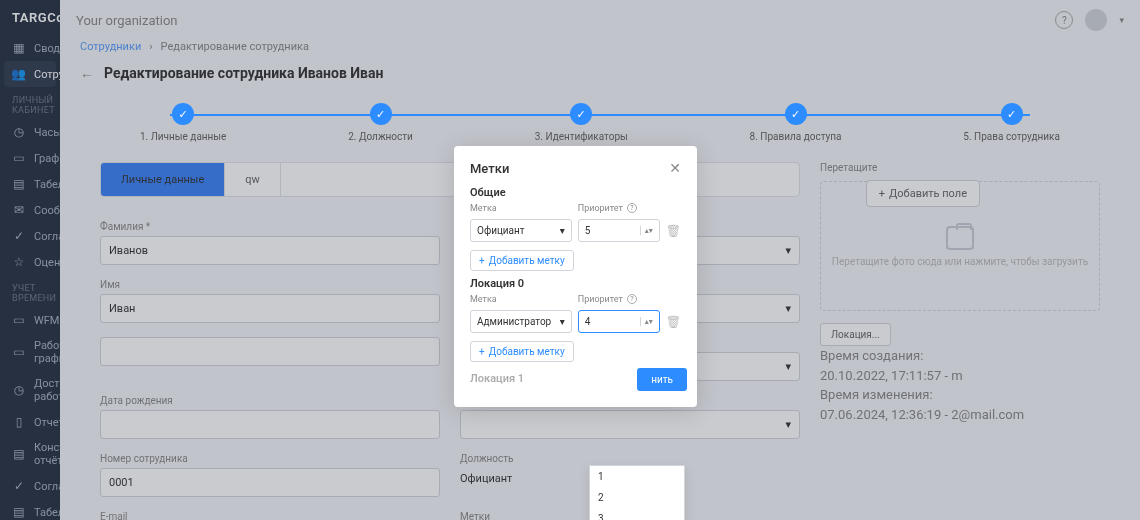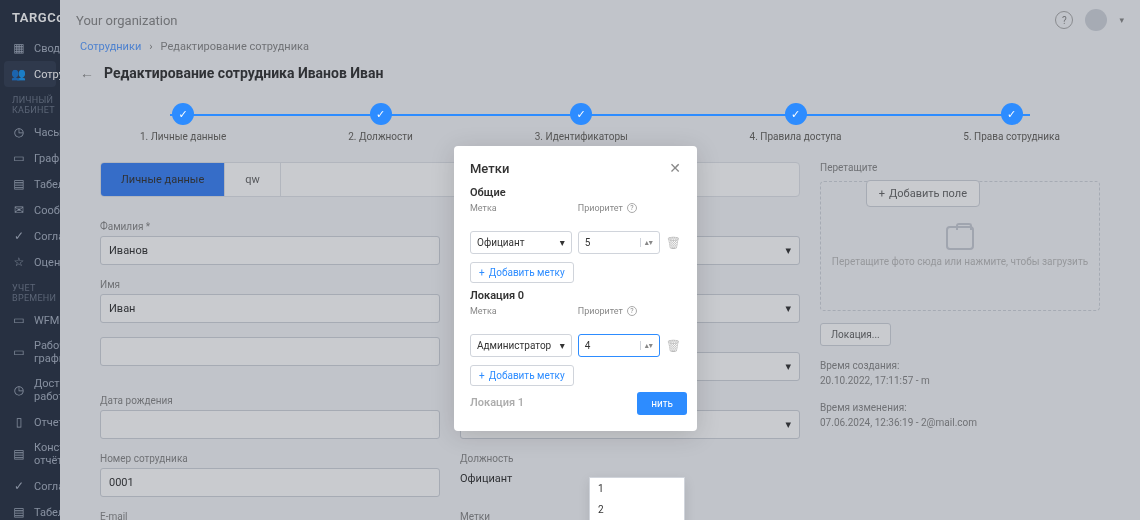--- a/index.html
+++ b/index.html
@@ -39,34 +39,34 @@
 .add-field{float:right;border:1px solid #d0d4db;background:#fff;padding:6px 12px;border-radius:4px;font-size:11px;color:#666;cursor:pointer;display:flex;align-items:center;gap:4px}
 .form-grid{display:grid;grid-template-columns:1fr 1fr;gap:14px 20px;clear:both;margin-top:12px}
 .field{display:flex;flex-direction:column;gap:4px}
 .field label{font-size:10px;color:#888}
 .field input,.field .select{border:1px solid #d0d4db;border-radius:3px;padding:7px 8px;font-size:11px;background:#fff;color:#333}
 .field .select{display:flex;justify-content:space-between;align-items:center}
 .photo-box{border:1px dashed #d0d4db;border-radius:4px;height:130px;display:flex;flex-direction:column;align-items:center;justify-content:center;color:#bbb;font-size:10px;text-align:center;padding:10px;margin-top:4px}
 .cam-ic{width:28px;height:24px;border:2px solid #c8ccd4;border-radius:4px;margin-bottom:6px;position:relative}
 .cam-ic:before{content:"";position:absolute;top:-5px;left:8px;width:12px;height:5px;border:2px solid #c8ccd4;border-bottom:none;border-radius:3px 3px 0 0}
 .btn-s{border:1px solid #d0d4db;background:#fff;padding:5px 10px;border-radius:3px;font-size:10px;color:#666;cursor:pointer;margin-top:8px}
-.meta{font-size:10px;color:#888;margin-top:12px;line-height:1.5}
+.meta{font-size:13px;color:#888;line-height:1.5}
 .email-row{display:flex;gap:6px;align-items:center}
 .email-row input{flex:1}
 .icon-btn{border:1px solid #d0d4db;background:#fff;width:28px;height:28px;border-radius:3px;display:flex;align-items:center;justify-content:center;color:#888;cursor:pointer}
 .tags-link{color:#5a9dff;font-size:11px;display:flex;align-items:center;gap:4px}
 
 
 .overlay{position:absolute;inset:0;background:rgba(40,48,64,.25)}
 .modal{position:absolute;left:454px;top:146px;width:243px;background:#fff;border-radius:4px;box-shadow:0 4px 24px rgba(0,0,0,.15);padding:14px 16px 18px}
 .modal h3{font-size:13px;font-weight:500;margin-bottom:10px;display:flex;justify-content:space-between;align-items:center}
 .close-x{color:#888;cursor:pointer;font-size:14px}
 .m-sec{font-size:11px;font-weight:600;margin:6px 0 4px}
 .m-row{display:flex;gap:6px;align-items:flex-end;margin-bottom:6px}
-.m-field{display:flex;flex-direction:column;gap:18px;flex:1}
+.m-field{display:flex;flex-direction:column;gap:6px;flex:1}
 .m-field.small{flex:0 0 82px}
 .m-label{font-size:9px;color:#888;display:flex;align-items:center;gap:4px}
 .m-sel{border:1px solid #d0d4db;border-radius:3px;padding:5px 6px;font-size:10px;display:flex;justify-content:space-between;align-items:center;background:#fff}
 .m-sel.open{border-color:#2d8cff}
 .m-sel .sp{display:flex;align-items:center;border-left:1px solid #d0d4db;padding-left:4px;color:#888;font-size:8px}
 .del-ic{color:#bbb;cursor:pointer;padding-bottom:4px}
 .add-tag{border:1px solid #d0d4db;background:#fff;padding:4px 8px;border-radius:3px;font-size:10px;color:#2d8cff;cursor:pointer;display:inline-flex;align-items:center;gap:4px;margin-top:2px}
 .info-ic{width:10px;height:10px;border:1px solid #aaa;border-radius:50%;display:inline-flex;align-items:center;justify-content:center;font-size:7px;color:#888}
 .dropdown{position:absolute;left:119px;top:171px;width:96px;background:#fff;border:1px solid #d0d4db;border-radius:0 0 3px 3px;box-shadow:0 4px 12px rgba(0,0,0,.1);z-index:5}
 .dd-item{padding:5px 8px;font-size:10px;cursor:pointer}
@@ -174,21 +174,21 @@
     <div class="step">
         <div class="step-dot">✓</div>
         <span class="step-label">2. Должности</span>
       </div>
     <div class="step">
         <div class="step-dot">✓</div>
         <span class="step-label">3. Идентификаторы</span>
       </div>
     <div class="step">
         <div class="step-dot">✓</div>
-        <span class="step-label">4. Правила доступа</span>
+        <span class="step-label">8. Правила доступа</span>
       </div>
     <div class="step">
         <div class="step-dot">✓</div>
         <span class="step-label">5. Права сотрудника</span>
       </div>
   </div>
 
   <div class="content">
     <div class="left-col">
       <div style="display:flex;justify-content:space-between;align-items:flex-start">

